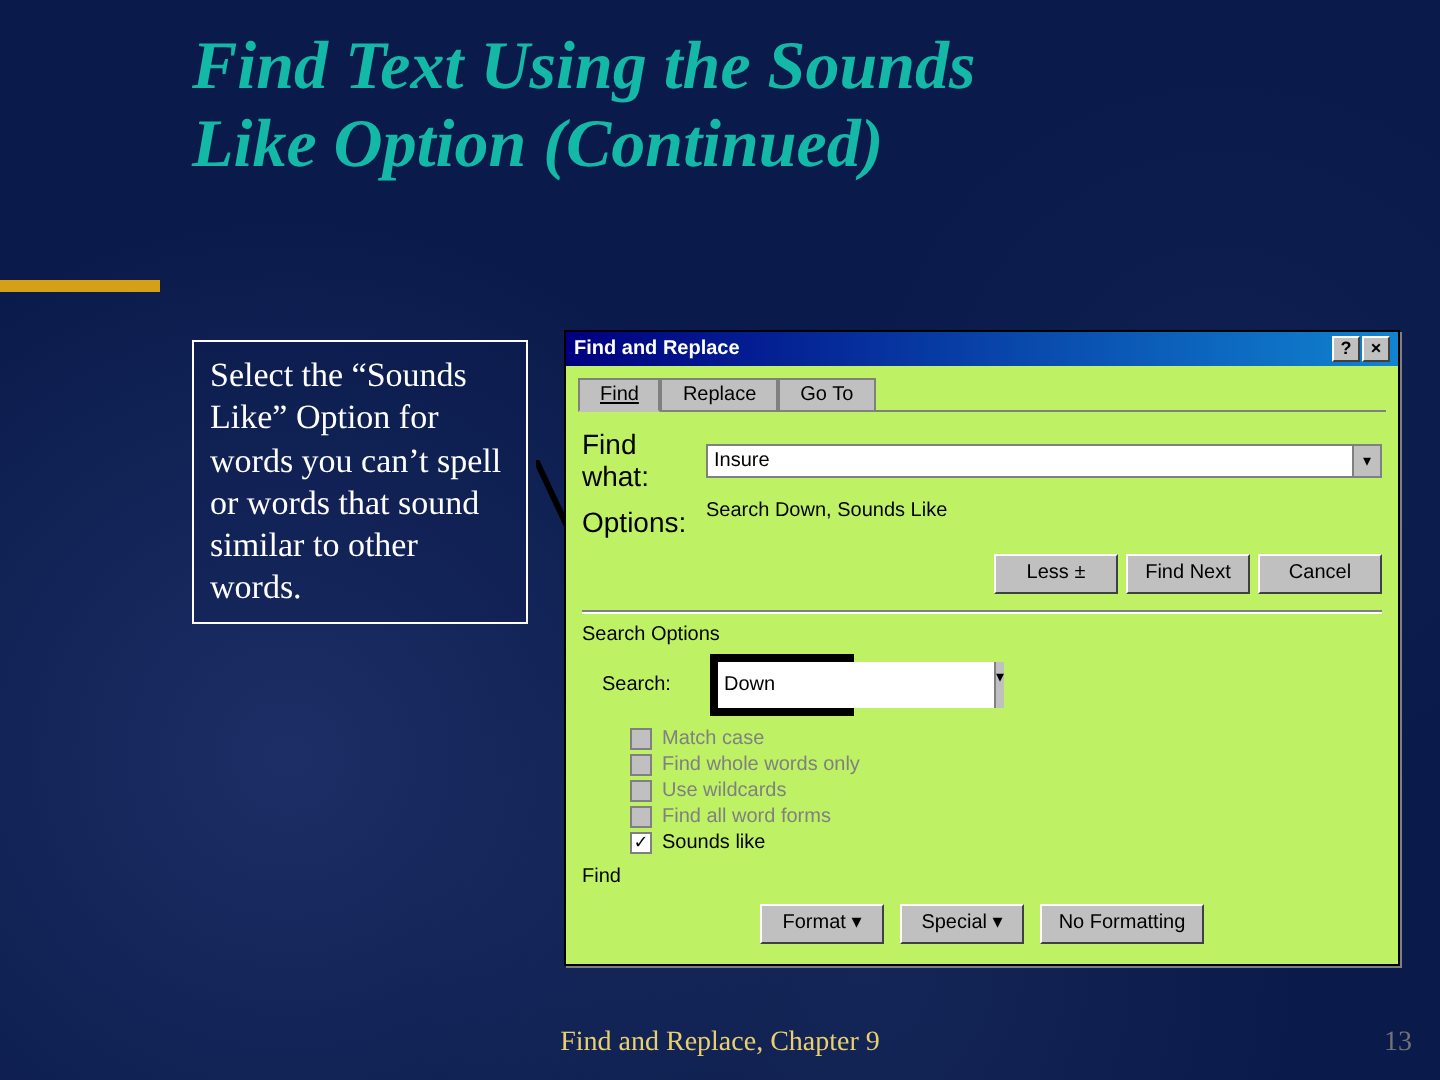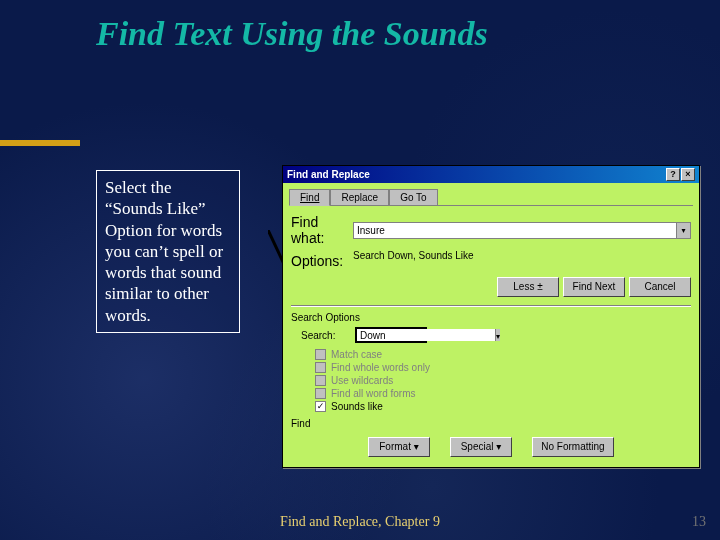--- a/index.html
+++ b/index.html
@@ -26,21 +26,21 @@
   }
   .yellow-bar {
     position: absolute;
     left: 0; top: 140px;
     width: 80px; height: 6px;
     background: #d4a017;
   }
   .callout {
     position: absolute;
     top: 170px; left: 96px;
-    width: 144px;
+    width: 168px;
     border: 1px solid #fff;
     padding: 6px 8px;
     font-size: 17px;
     line-height: 1.25;
     color: #fff;
     background: rgba(10,26,74,0.2);
   }
   .pointer {
     position: absolute;
     top: 230px; left: 268px;
@@ -149,38 +149,39 @@
     font-size: 10px;
     text-align: center;
     line-height: 18px;
     padding: 0 6px;
   }
   .divider { height: 1px; background: #808080; box-shadow: 0 1px 0 #fff; margin: 4px 0 6px 0; }
   .group-label { font-size: 10px; margin-bottom: 4px; }
   .search-row { display: flex; align-items: center; margin: 4px 0 6px 0; }
   .search-lbl { width: 54px; font-size: 10px; margin-left: 10px; }
   .search-combo {
-    width: 72px; display: flex; border: 2px solid #000000; background: #fff; height: 16px;
+    width: 72px; display: flex; border: 4px solid #000000; background: #fff; height: 31px;
   }
   .cb-row { display: flex; align-items: center; margin: 2px 0 2px 24px; font-size: 10px; }
   .cb {
     width: 11px; height: 11px; border: 1px solid #808080; background: #fff;
     margin-right: 5px; font-size: 9px; line-height: 9px; text-align: center;
   }
   .cb.checked::after { content: "✓"; font-size: 9px; color: #000; }
   .cb-row.dim { color: #808080; }
   .cb-row.dim .cb { background: #c0c0c0; }
-  .bottom-btns { display: flex; justify-content: center; gap: 20px; margin-top: 8px; }
+  .bottom-btns { display: flex; justify-content: center; gap: 8px; margin-top: 8px; }
   .u { text-decoration: underline; }
 </style>
 </head>
 <body>
 
 <div class="title">
   <div>Find Text Using the Sounds</div>
+  <div>Like Option (Continued)</div>
 </div>
 
 <div class="yellow-bar"></div>
 
 <div class="callout">
   <span>Select the “Sounds Like” Option for words you can’t spell or words that sound similar to other words.</span>
 </div>
 
 <svg class="pointer" viewBox="0 0 100 140">
   <line x1="0" y1="0" x2="62" y2="132" stroke="#000" stroke-width="3"></line>

